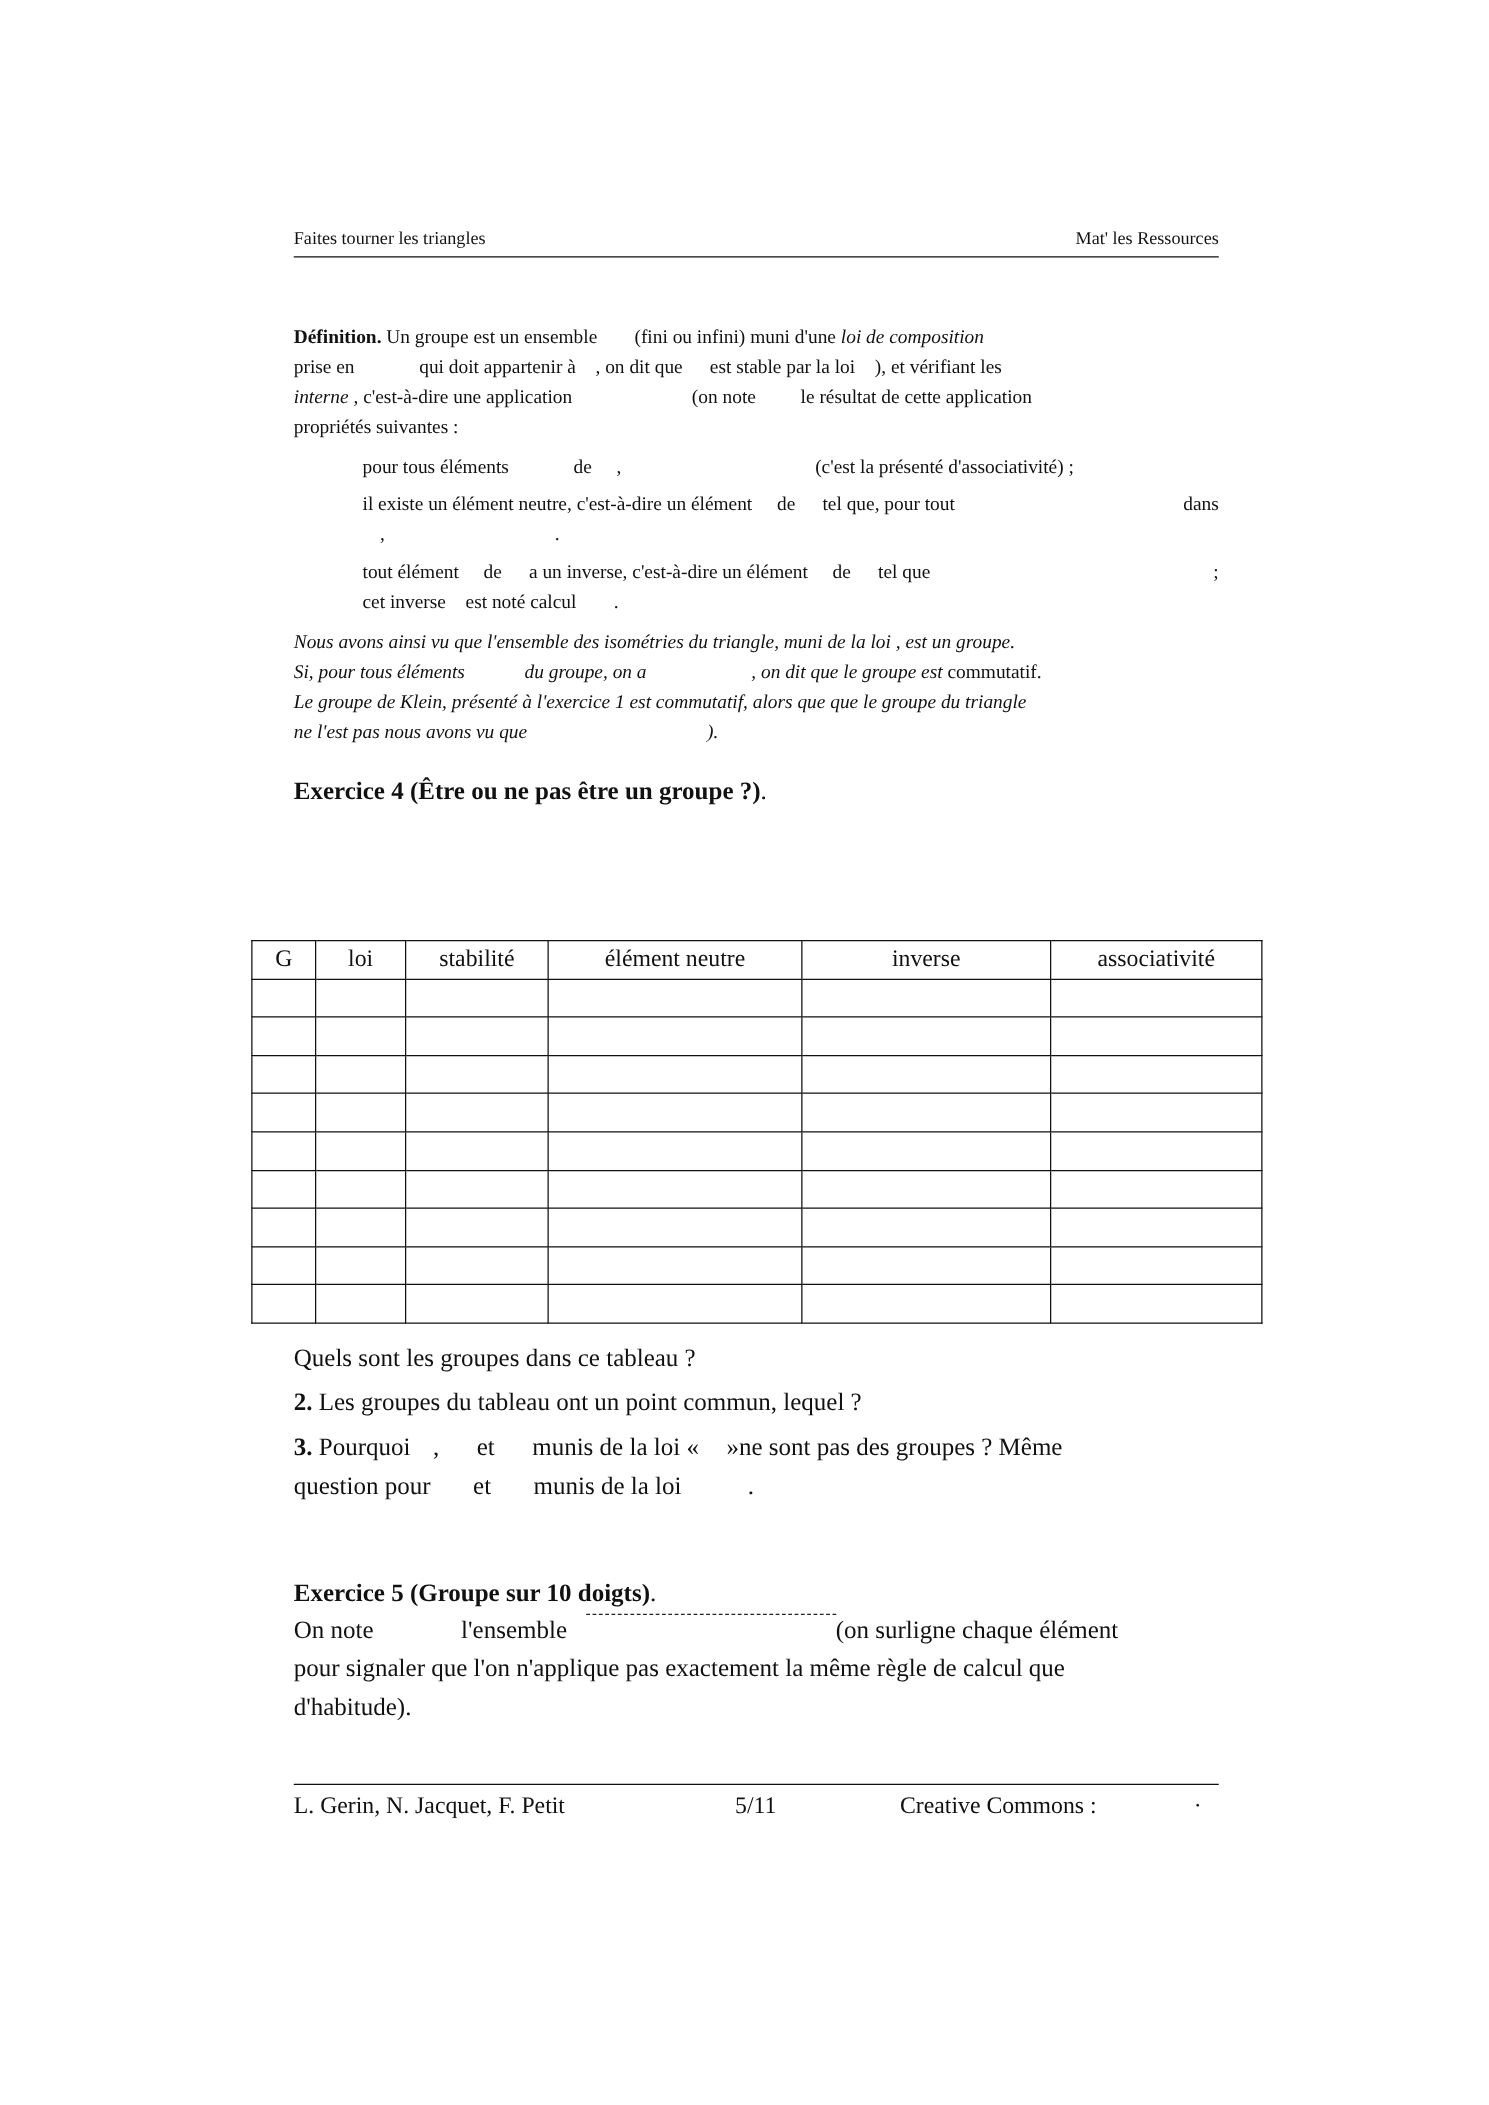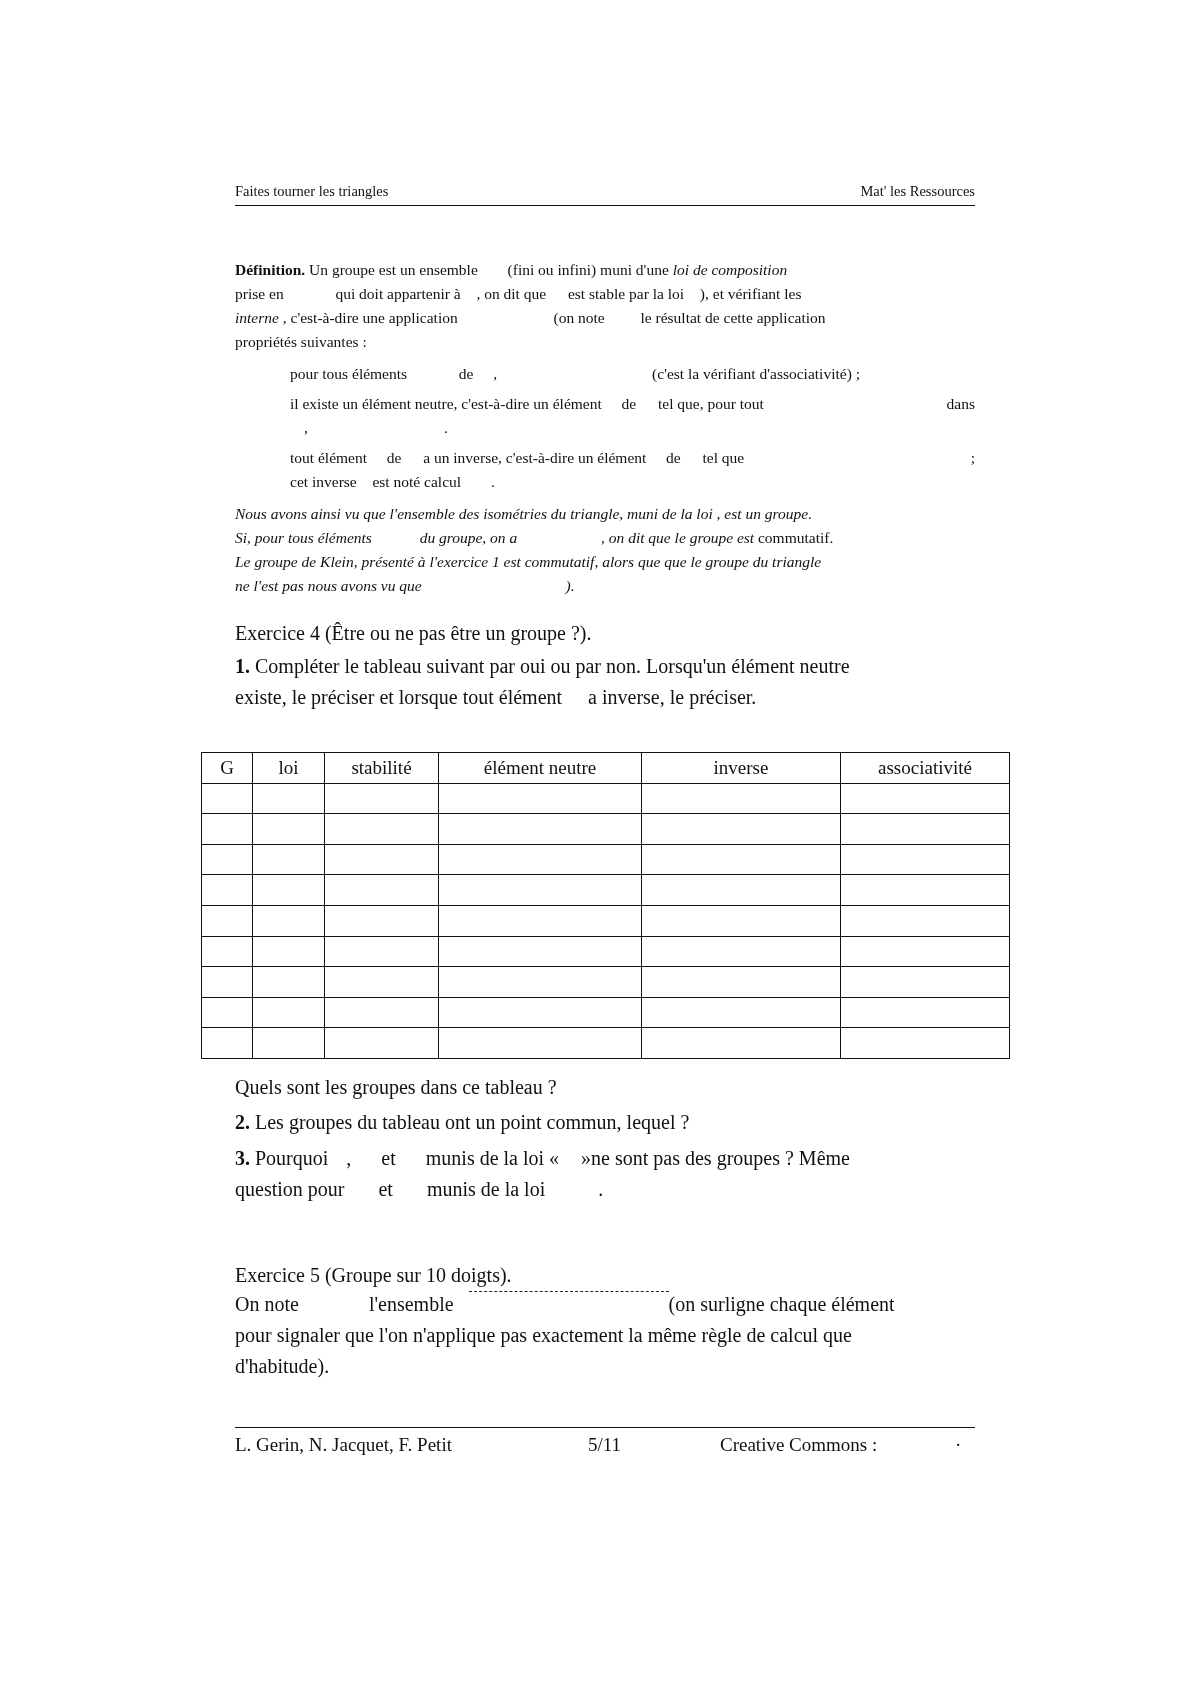--- a/index.html
+++ b/index.html
@@ -11,21 +11,21 @@
   .abs { position: absolute; }
   .hdr { left: 235px; top: 183px; width: 740px; height: 22px; font-size: 14.5px;
          border-bottom: 1.2px solid #111; display: flex; justify-content: space-between;
          font-family: "Liberation Serif", serif; }
   .small { font-size: 15.5px; line-height: 24px; font-family: "Liberation Serif", serif; }
   .big { font-size: 20px; line-height: 31px; font-family: "Liberation Serif", serif; }
   .def { left: 235px; top: 258px; width: 740px; text-align: justify; }
   .def b { font-weight: bold; }
   .item { position: absolute; left: 290px; width: 685px; }
   .it { font-style: italic; }
-  .ex-title { font-weight: normal; font-size: 20px; font-family: "Liberation Serif", serif; }
+  .ex-title { font-weight: bold; font-size: 20px; font-family: "Liberation Serif", serif; }
   .gap { display: inline-block; }
   table.grid {
     position: absolute; left: 201px; top: 752px; width: 808px;
     border-collapse: collapse; table-layout: fixed;
     font-family: "Liberation Serif", serif; font-size: 19px;
   }
   table.grid td, table.grid th {
     border: 1.3px solid #111; padding: 0; height: 29.6px; text-align: center;
     font-weight: normal;
   }
@@ -49,21 +49,21 @@
   <div>
     <span>prise en </span><span class="gap" style="width:44px"></span><span> qui doit appartenir à </span><span class="gap" style="width:8px"></span><span> , on dit que </span><span class="gap" style="width:14px"></span><span> est stable par la loi </span><span class="gap" style="width:8px"></span><span> ), et vérifiant les</span>
   </div>
   <div>
     <span class="it">interne</span><span> , c'est-à-dire une application </span><span class="gap" style="width:88px"></span><span> (on note </span><span class="gap" style="width:28px"></span><span> le résultat de cette application</span>
   </div>
   <div>propriétés suivantes :</div>
 </div>
 
 <div class="item small" style="top:362px">
-  <span>pour tous éléments </span><span class="gap" style="width:44px"></span><span> de </span><span class="gap" style="width:12px"></span><span> ,</span><span class="gap" style="width:155px"></span><span>(c'est la vérifiant d'associativité) ;</span>
+  <span>pour tous éléments </span><span class="gap" style="width:44px"></span><span> de </span><span class="gap" style="width:12px"></span><span> ,</span><span class="gap" style="width:155px"></span><span>(c'est la présenté d'associativité) ;</span>
 </div>
 <div class="item small" style="top:392px">
   <div style="display:flex; justify-content:space-between;">
     <span><span>il existe un élément neutre, c'est-à-dire un élément </span><span class="gap" style="width:12px"></span><span> de </span><span class="gap" style="width:14px"></span><span> tel que, pour tout </span></span>
     <span> dans</span>
   </div>
   <div><span class="gap" style="width:14px"></span><span>,</span><span class="gap" style="width:136px"></span><span>.</span></div>
 </div>
 <div class="item small" style="top:446px">
   <div style="display:flex; justify-content:space-between;">
@@ -80,24 +80,20 @@
   </div>
   <div>Le groupe de Klein, présenté à l'exercice 1 est commutatif, alors que que le groupe du triangle</div>
   <div>
     <span>ne l'est pas nous avons vu que </span><span class="gap" style="width:140px"></span><span>).</span>
   </div>
 </div>
 
 <div class="abs" style="left:235px; top:618px; width:740px;">
   <div class="big">
     <span class="ex-title">Exercice 4 (Être ou ne pas être un groupe ?)</span><span>.</span>
-  </div>
-  <div class="big" style="margin-top:2px;">
-    <div><b>1.</b><span> Compléter le tableau suivant par oui ou par non. Lorsqu'un élément neutre</span></div>
-    <div><span>existe, le préciser et lorsque tout élément </span><span class="gap" style="width:16px"></span><span> a inverse, le préciser.</span></div>
   </div>
 </div>
 
 <table class="grid">
   <colgroup>
     <col style="width:51px">
       <col style="width:72px">
       <col style="width:114px">
     <col style="width:203px">
       <col style="width:199px">

